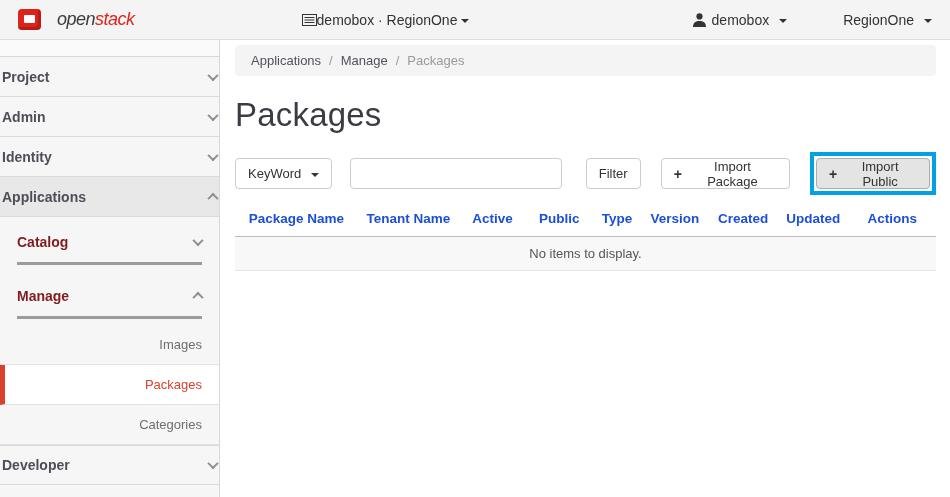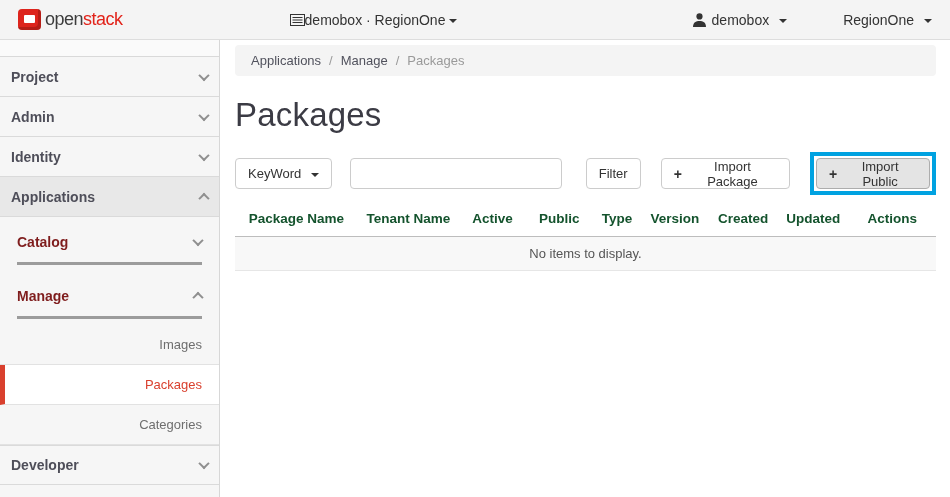--- a/index.html
+++ b/index.html
@@ -2,21 +2,21 @@
 <html><head>
 <meta charset="utf-8">
 <style>
   * { margin:0; padding:0; box-sizing:border-box; }
   html,body { width:950px; height:497px; overflow:hidden;
     font-family:"Liberation Sans","DejaVu Sans",sans-serif; background:#fff; color:#333; }
 
   
   .navbar { height:40px; background:#f4f4f4; border-bottom:1px solid #ddd;
     display:flex; align-items:center; padding:0 18px; }
-  .brand { display:flex; align-items:center; gap:4px; }
+  .brand { display:flex; align-items:center; gap:16px;font-style:italic; }
   .logo-cube { width:23px; height:21px; background:#dd241c; border-radius:4px;
     position:relative; box-shadow:inset -3px -3px 0 rgba(0,0,0,.18); }
   .logo-cube::after { content:""; position:absolute; left:6px; top:6px; width:11px; height:8px;
     background:#fff; border-radius:1px; }
   .brand-text { font-size:18px; letter-spacing:-0.5px; font-weight:500; }
   .brand-open { color:#3c3c3c; }
   .brand-stack { color:#e2231a; }
   .switcher { display:flex; align-items:center; gap:0; margin-left:167px; font-size:14px; color:#333; cursor:pointer; }
   .caret { display:inline-block; width:0; height:0; border-top:4px solid #333;
     border-left:4px solid transparent; border-right:4px solid transparent; margin-left:4px; margin-top:2px; }
@@ -24,21 +24,21 @@
   .nav-item { display:flex; align-items:center; gap:6px; cursor:pointer; }
 
   
   .shell { display:flex; height:457px; }
   .sidebar { width:220px; background:#f6f6f6; border-right:1px solid #d7d7d7; flex:none; }
   .main { flex:1; background:#fff; padding:5px 14px 0 15px; }
 
   
   .side-spacer { height:17px; background:#fafafa; border-bottom:1px solid #d9d9d9; }
   .side-row { height:40px; display:flex; align-items:center; justify-content:space-between;
-    padding:0 11px; font-size:14px; font-weight:bold; color:#4e4e59; cursor:pointer;
+    padding:0 2px; font-size:14px; font-weight:bold; color:#4e4e59; cursor:pointer;
     border-bottom:1px solid #dadada;gap:10px; }
   .side-row.expanded { background:#e8e8e8; }
   .side-group { padding:5px 17px 0; border-bottom:0; }
   .side-group .grp-head { height:40px; display:flex; align-items:center; justify-content:space-between;
     font-size:14px; font-weight:bold; color:#7f1d1d; cursor:pointer; }
   .rule { height:3px; background:#9c9c9c; margin-bottom:6px; }
   .side-link { height:40px; display:flex; align-items:center; justify-content:flex-end;
     padding:0 17px; font-size:13px; color:#6e6e6e; cursor:pointer; border-bottom:1px solid #e2e2e2; }
   .side-link.active { background:#fff; color:#d9402e; border-left:5px solid #d9402e; border-bottom:1px solid #e2e2e2; }
   .chev { width:8px; height:8px; border-right:2px solid #8f8f8f; border-bottom:2px solid #8f8f8f;
@@ -61,21 +61,21 @@
     font-family:"Liberation Sans","DejaVu Sans",sans-serif; }
   .btn .plus { font-weight:bold; font-size:14px; }
   .btn.pressed { background:#e4e4e4; border-color:#adadad; }
   .search-input { width:215px; height:31px; border:1px solid #ccc; border-radius:4px; padding:0 10px;
     font-size:13px; font-family:"Liberation Sans","DejaVu Sans",sans-serif; }
   .highlight-box { border:4px solid #00a2e1; padding:2px; background:#fff; display:inline-flex; }
 
   
   .pkg-table { margin-top:8px; }
   .thead { display:flex; align-items:center; padding:8px 0 10px; }
-  .th { font-size:13.5px; font-weight:bold; color:#14532d; text-align:center; }
+  .th { font-size:13.5px; font-weight:bold; color:#1d4ed8; text-align:center; }
   .th:nth-child(1){ width:17.5%; } .th:nth-child(2){ width:14.5%; }
   .th:nth-child(3){ width:9.5%; }  .th:nth-child(4){ width:9.5%; }
   .th:nth-child(5){ width:7%; }    .th:nth-child(6){ width:9.5%; }
   .th:nth-child(7){ width:10%; }   .th:nth-child(8){ width:10%; }
   .th:nth-child(9){ width:12.5%; }
   .empty-row { background:#f8f8f8; border-top:1px solid #bdbdbd; border-bottom:1px solid #e6e6e6;
     text-align:center; font-size:13px; color:#555; padding:9px 0; }
 </style>
 </head>
 <body>

